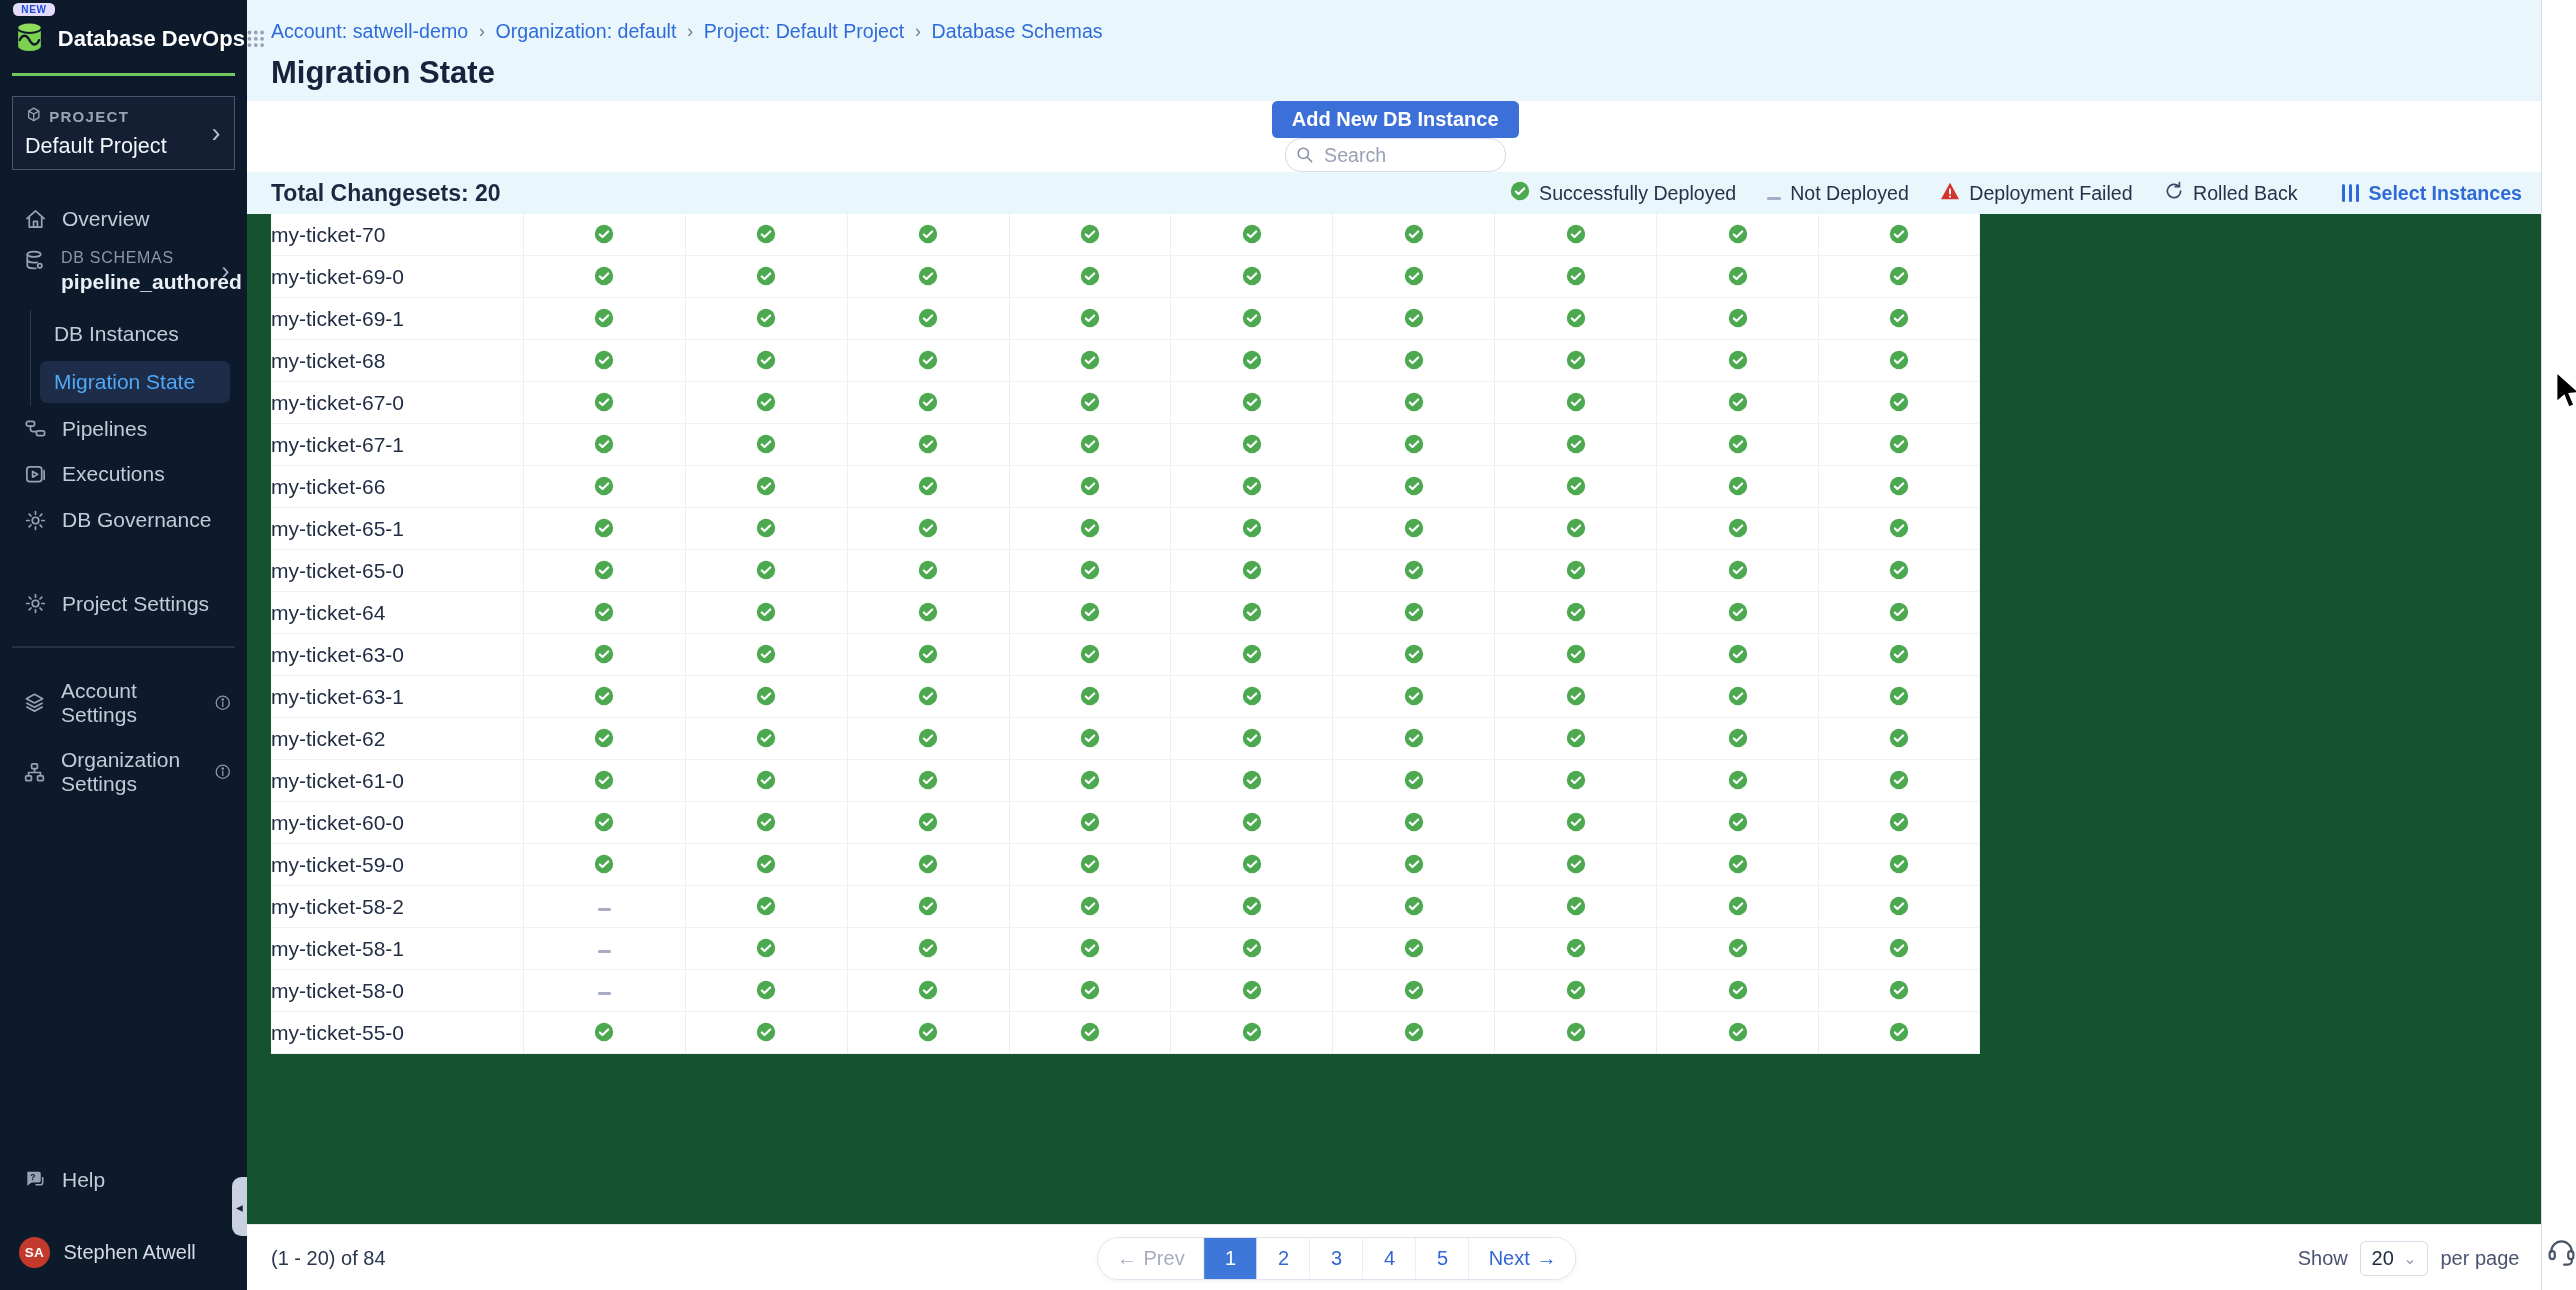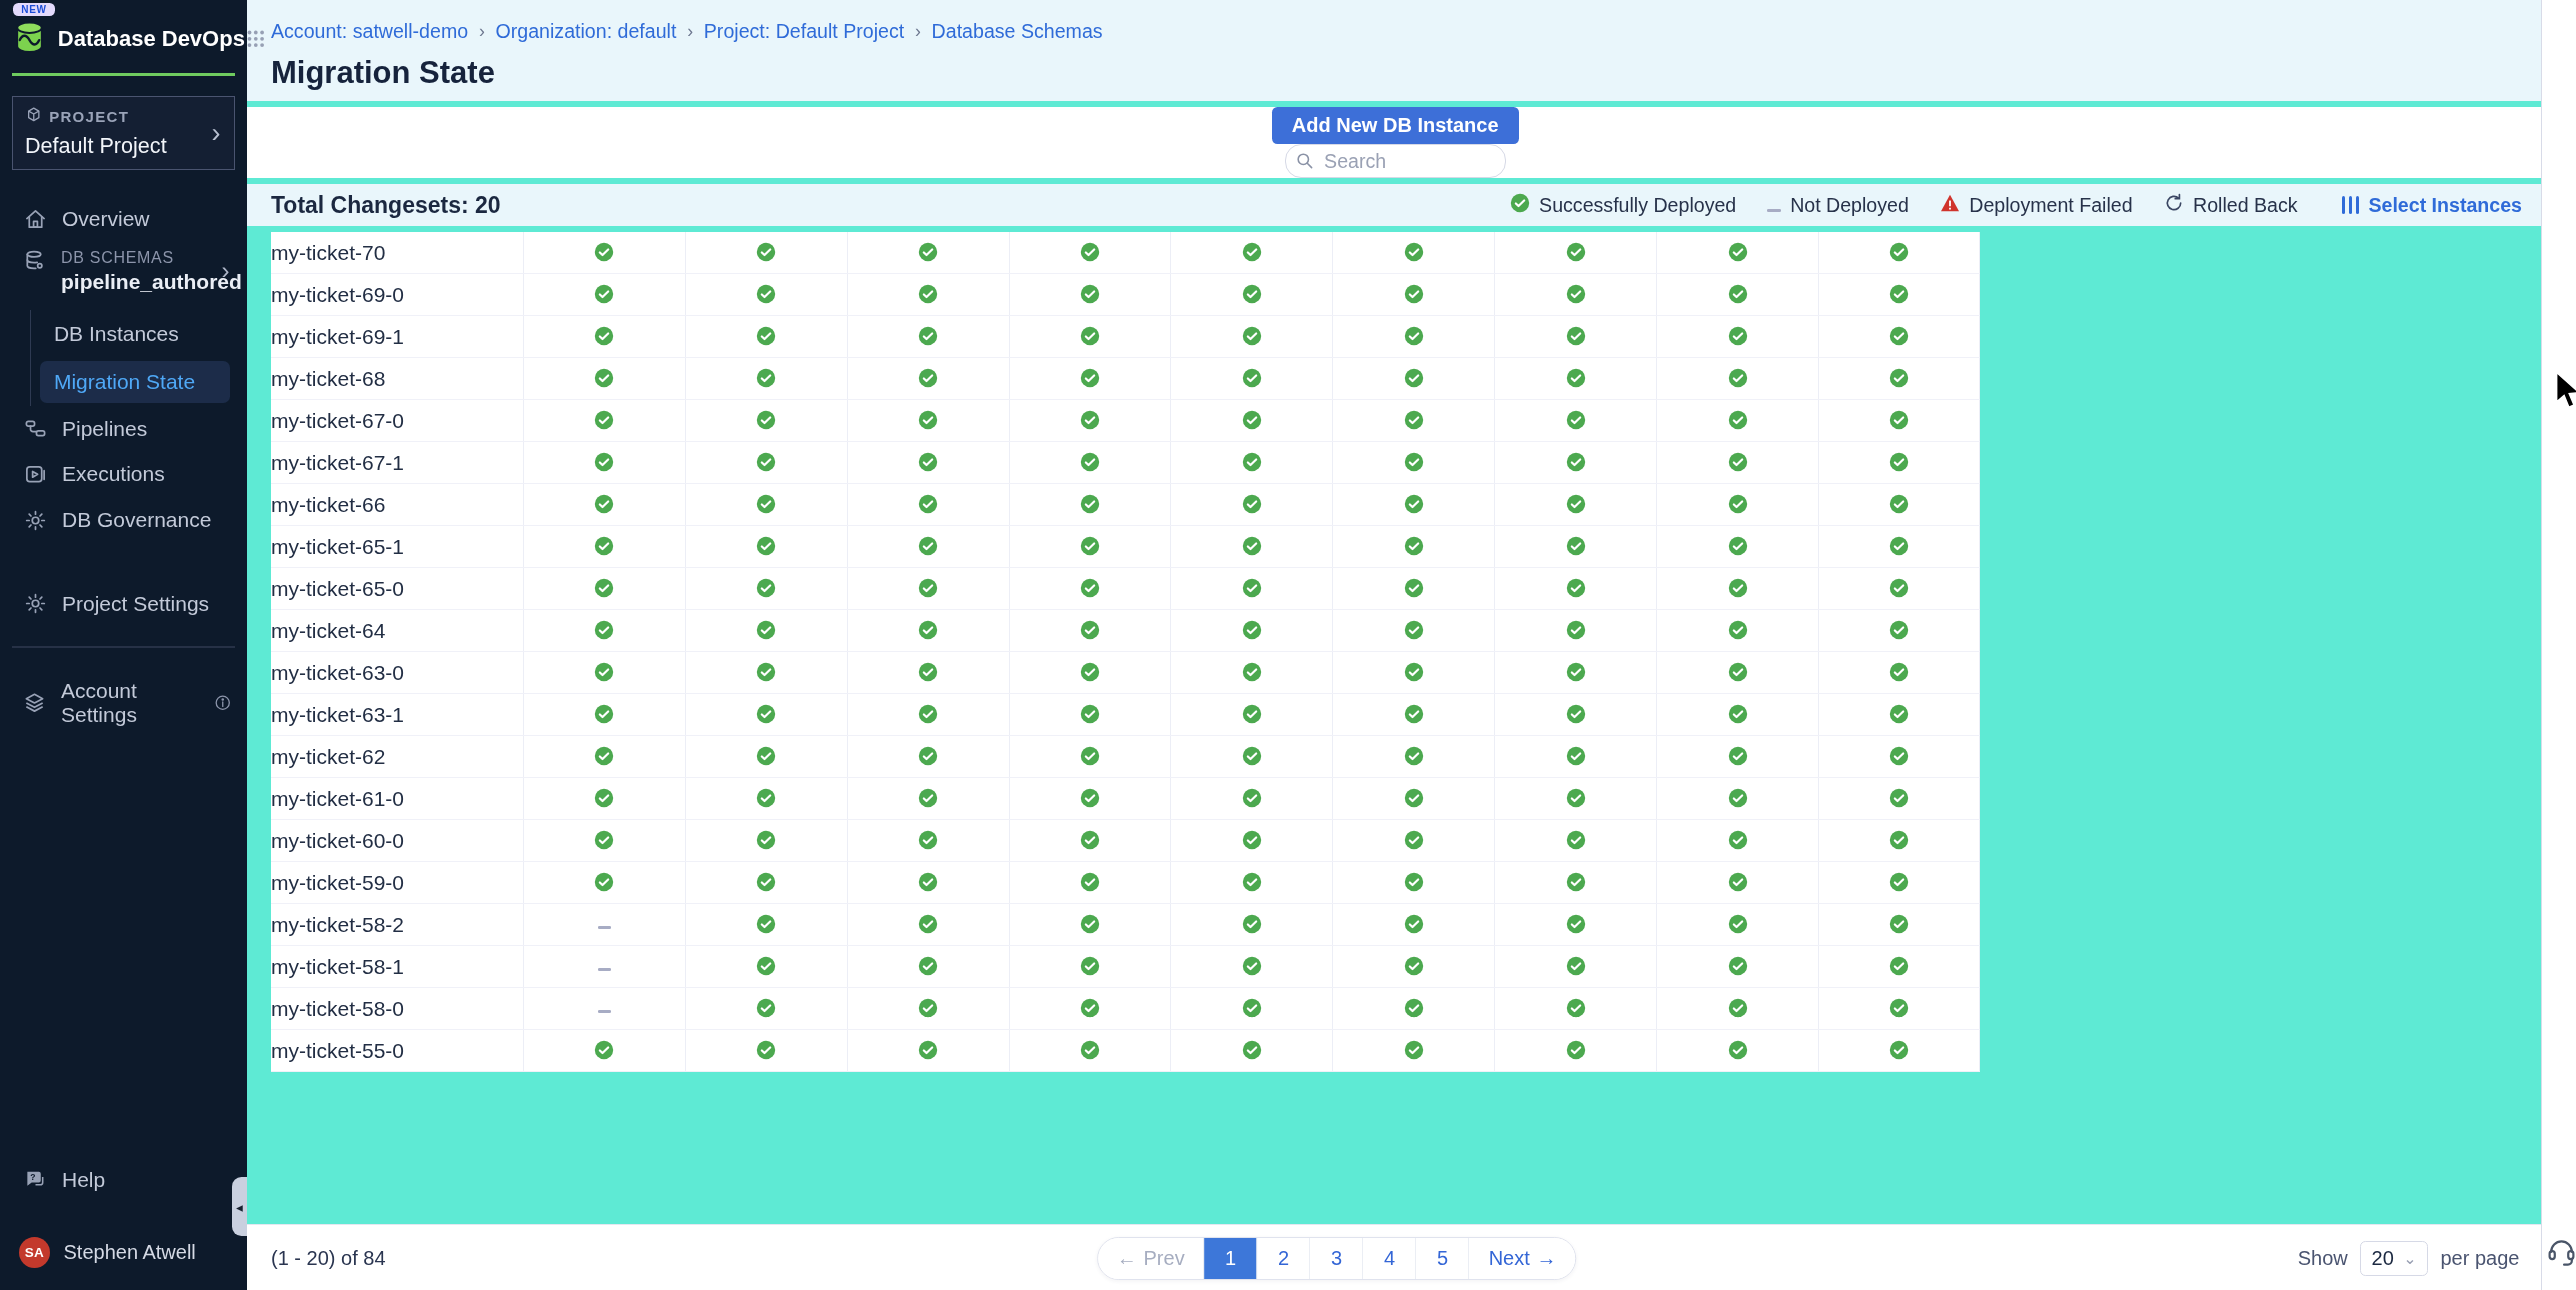--- a/index.html
+++ b/index.html
@@ -35,21 +35,21 @@
   .side-divider { height:1.3px; background:#263146; margin:20px 12px; }
   .info-right { margin-left:auto; display:flex; }
   .sidebar-bottom { position:absolute; left:0; right:0; bottom:12px; display:flex; flex-direction:column; }
   .user-item { display:flex; align-items:center; gap:13.5px; padding:10.8px 16px 10.8px 19px; cursor:pointer; margin-top:24px; }
   .avatar { width:31px; height:31px; border-radius:50%; background:#C3392C; color:#fff; font-weight:bold; font-size:13.5px; display:flex; align-items:center; justify-content:center; letter-spacing:0.3px; }
   .user-name { font-size:20px; color:#D5DAE5; }
   .collapse-handle { position:absolute; left:232px; top:1177px; width:15px; height:59px; background:#C9D0DF; border-radius:9.4px 0 0 9.4px; z-index:50; display:flex; align-items:center; justify-content:center; cursor:pointer; }
   .collapse-handle span { color:#18212F; font-size:13.5px; }
 
   
-  .main { flex:1; display:flex; flex-direction:column; background:#5eead4; border-right:1.3px solid #D8DBE8;gap:6px; }
+  .main { flex:1; display:flex; flex-direction:column; background:#14532d; border-right:1.3px solid #D8DBE8; }
   .top-band { background:#E9F6FB; height:101px; padding:20px 24px 0 24px; }
   .breadcrumb { display:flex; align-items:center; gap:10.8px; font-size:19.6px; }
   .breadcrumb a { color:#2F6BD8; text-decoration:none; cursor:pointer; }
   .crumb-sep { color:#6E7890; font-size:17.5px; }
   .page-title { font-size:31px; font-weight:bold; color:#16233C; margin-top:12px; }
   .toolbar { height:71px; background:#fff; display:flex; align-items:center; justify-content:space-between; padding:0 21.6px 0 24px;flex-direction:column; }
   .add-btn { background:#3D6FD8; color:#fff; border:none; border-radius:5.4px; height:39px; padding:0 20px; font-size:20px; font-weight:bold; font-family:inherit; cursor:pointer; }
   .search-box { width:221px; height:35px; border:1.3px solid #D6D9E6; border-radius:16px; background:#fff; display:flex; align-items:center; gap:8px; padding:0 9.4px; }
   .search-box input { border:none; outline:none; background:transparent; font-size:19.6px; color:#333; width:100%; font-family:inherit; }
   .search-box input::placeholder { color:#9AA1B4; }
@@ -226,20 +226,38 @@
       <span>Account Settings</span>
       <span class="info-right">
         <svg width="17.5" height="17.5" viewBox="0 0 24 24" fill="none" stroke="#8C95AB" stroke-width="1.8" stroke-linecap="round">
           <circle cx="12" cy="12" r="9"></circle>
             <path d="M12 11v6"></path>
             <circle cx="12" cy="7.6" r="0.9" fill="#8C95AB"></circle>
         </svg>
       </span>
     </div>
 
+    <div class="nav-item">
+      <span class="ico">
+        <svg width="23" height="23" viewBox="0 0 24 24" fill="none" stroke="#98A2B6" stroke-width="1.8" stroke-linejoin="round">
+          <rect x="9" y="3" width="6" height="5" rx="1"></rect>
+            <rect x="2.8" y="15.5" width="6" height="5" rx="1"></rect>
+            <rect x="15.2" y="15.5" width="6" height="5" rx="1"></rect>
+          <path d="M12 8v4M5.8 15.5V12h12.4v3.5"></path>
+        </svg>
+      </span>
+      <span>Organization Settings</span>
+      <span class="info-right">
+        <svg width="17.5" height="17.5" viewBox="0 0 24 24" fill="none" stroke="#8C95AB" stroke-width="1.8" stroke-linecap="round">
+          <circle cx="12" cy="12" r="9"></circle>
+            <path d="M12 11v6"></path>
+            <circle cx="12" cy="7.6" r="0.9" fill="#8C95AB"></circle>
+        </svg>
+      </span>
+    </div>
   </nav>
 
   <div class="sidebar-bottom">
     <div class="nav-item">
       <span class="ico">
         <svg width="23" height="23" viewBox="0 0 24 24" style="font-size:31px">
           <path d="M3.5 4h12a2 2 0 0 1 2 2v7a2 2 0 0 1-2 2H8l-4.5 3.5z" fill="#98A2B6"></path>
           <text x="9.2" y="12.6" font-size="9" fill="#0D1A2B" font-family="Liberation Sans, sans-serif" font-weight="bold" text-anchor="middle">?</text>
           <path d="M19.5 9.5v5.5a2.5 2.5 0 0 1-2.5 2.5h-5" fill="none" stroke="#98A2B6" stroke-width="1.6"></path>
         </svg>

